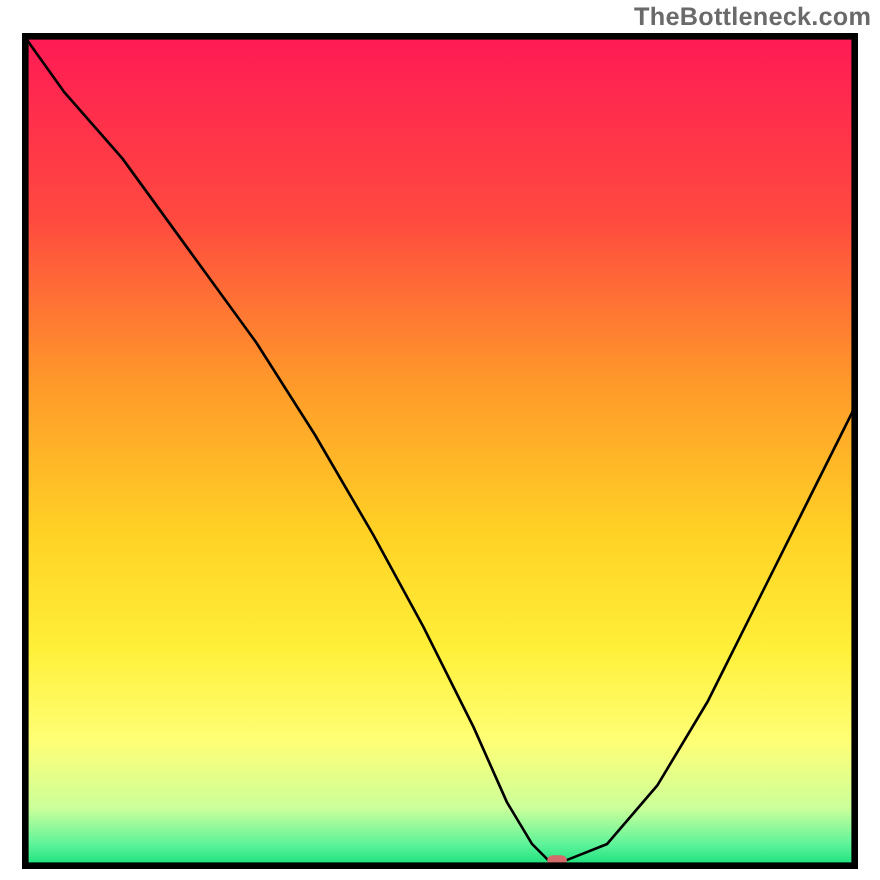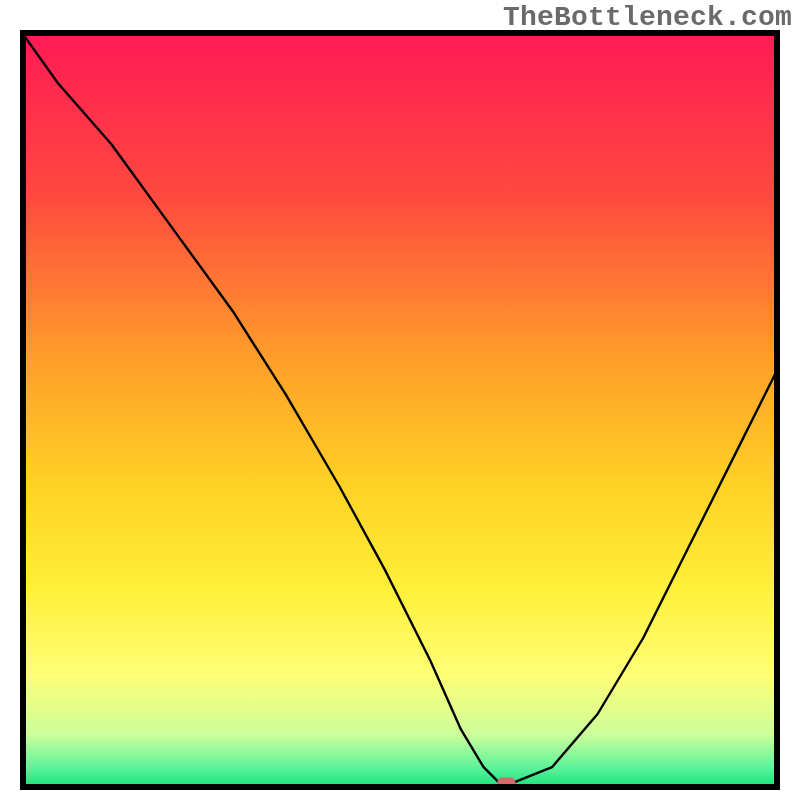--- a/index.html
+++ b/index.html
@@ -12,25 +12,25 @@
   }
   .page {
     position: relative;
     width: 800px;
     height: 800px;
   }
   .watermark {
     position: absolute;
     top: 2px;
     right: 8px;
-    font-size: 28px;
+    font-size: 23px;
     font-weight: 600;
     color: #6a6a6a;
     letter-spacing: 0.2px;
-    font-family: Liberation Mono, monospace;
+    font-family: Liberation Sans, sans-serif;
   }
   .chart-wrap {
     position: absolute;
     top: 30px;
     left: 20px;
     width: 760px;
     height: 760px;
   }
   svg { display: block; }
 </style>

